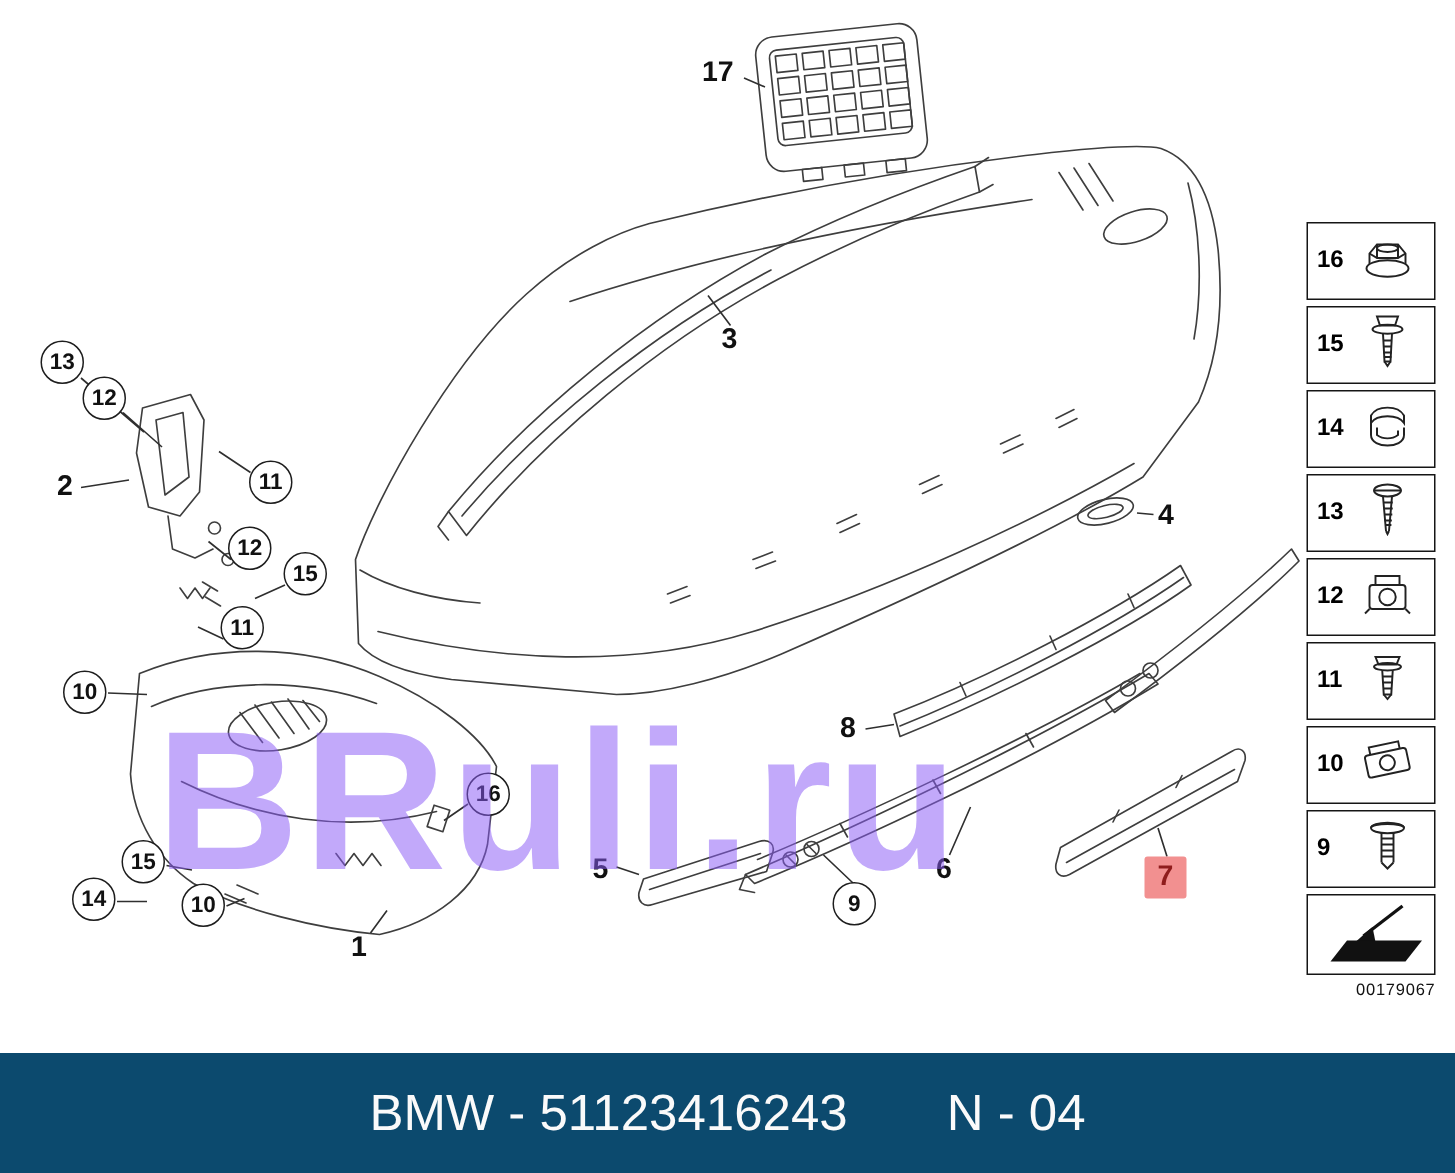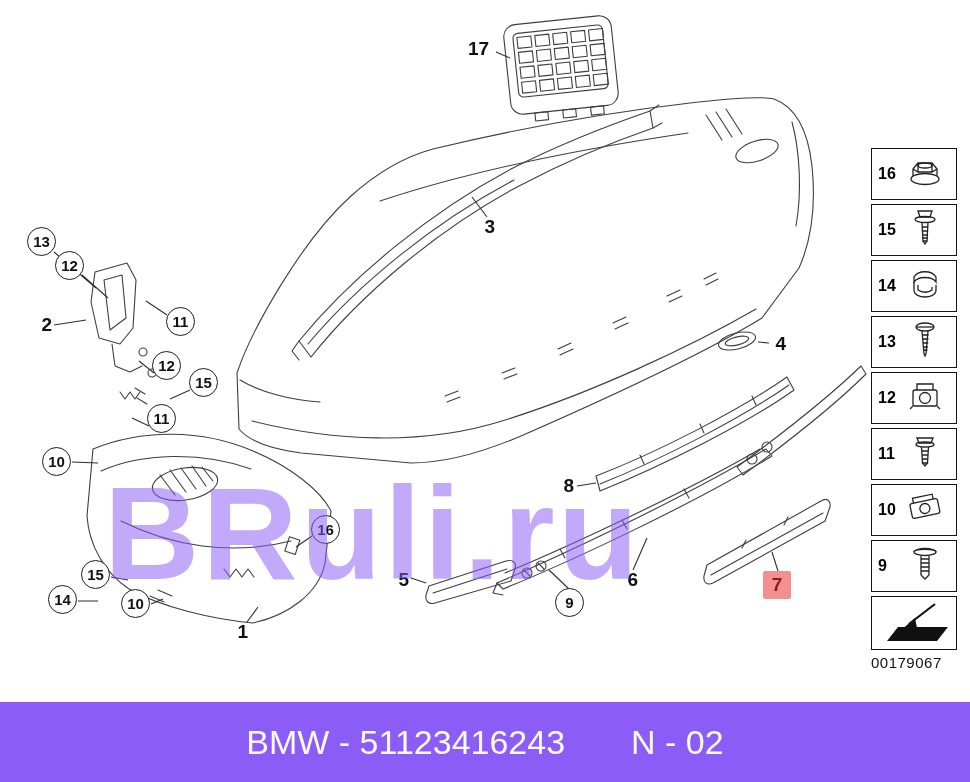--- a/index.html
+++ b/index.html
@@ -2,35 +2,35 @@
 <html><head>
 <meta charset="utf-8">
 <style>
   *{margin:0;padding:0;box-sizing:border-box}
   html,body{width:970px;height:782px}
   body{background:#fff;font-family:"Liberation Sans",sans-serif;position:relative;overflow:hidden}
   .stage{position:absolute;inset:0;background:#fff}
   .art{position:absolute;left:0;top:0;z-index:1}
   .watermark{position:absolute;left:104px;top:468px;font-size:132px;font-weight:bold;
     color:#8b5cf6;opacity:.52;z-index:6;pointer-events:none;letter-spacing:3px;line-height:1}
-  .co{position:absolute;z-index:4;color:#111;font-weight:bold;text-align:right}
+  .co{position:absolute;z-index:4;color:#111;font-weight:bold;text-align:left}
   .co.plain{font-size:19px;line-height:22px;min-width:14px}
   .co.circle{width:29px;height:29px;border:1.6px solid #1d1d1d;border-radius:50%;background:#fff;
     font-size:15px;display:flex;align-items:center;justify-content:center}
   .co.highlight{width:28px;height:28px;font-size:19px;display:flex;align-items:center;justify-content:center;
     color:#8f1c1c;border-radius:2px}
   .sidebar{position:absolute;left:871px;top:148px;width:88px;z-index:3}
   .hw{width:86px;height:52px;border:1.7px solid #151515;background:#fff;margin-bottom:4px;
     display:flex;align-items:center;padding-left:6px;gap:2px}
   .hw .num{font-weight:bold;font-size:16px;width:24px;flex:0 0 auto}
   .hw svg{flex:0 0 auto}
   .dirbox{width:86px;height:54px;border:1.7px solid #151515;background:#fff;margin-bottom:4px;
     display:flex;align-items:center;justify-content:center}
-  .imgnum{font-size:15px;color:#111;width:86px;letter-spacing:.5px}
-  .footer{position:absolute;left:0;top:702px;width:970px;height:80px;background:#8b5cf6;color:#fafafa;
+  .imgnum{font-size:11px;color:#111;text-align:right;width:86px;letter-spacing:.5px}
+  .footer{position:absolute;left:0;top:702px;width:970px;height:80px;background:#0c4a6e;color:#fafafa;
     display:flex;align-items:center;justify-content:center;gap:66px;z-index:8;font-size:34px;z-index:8}
 </style>
 </head>
 <body>
 
 <div class="stage">
 
   <svg class="art" width="970" height="702" viewBox="0 0 970 702">
     <g stroke="#3e3e3e" fill="none" stroke-width="1.1" stroke-linejoin="round" stroke-linecap="round">
 
@@ -285,16 +285,16 @@
           <path d="M12,45 L62,45 L73,31 L23,31 Z" fill="#111"></path>
         </svg>
       </span>
     </div>
 
     <div class="imgnum">00179067</div>
   </div>
 
   <div class="footer">
     <span>BMW - 51123416243</span>
-    <span>N - 02</span>
+    <span>N - 04</span>
   </div>
 
 </div>
 
 </body></html>

